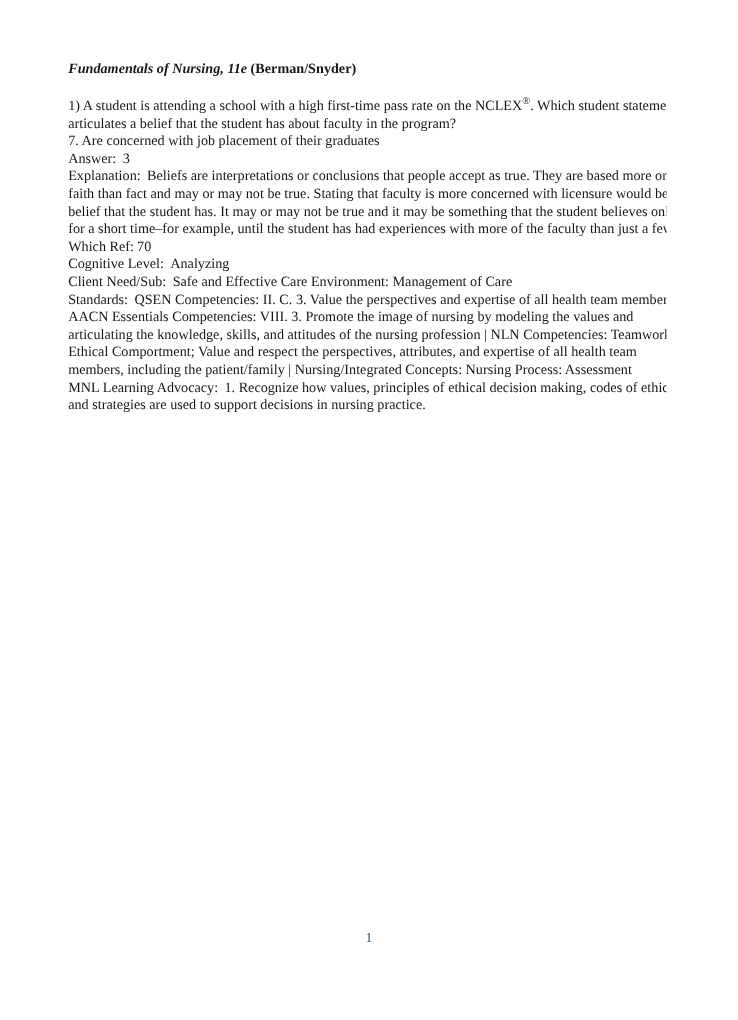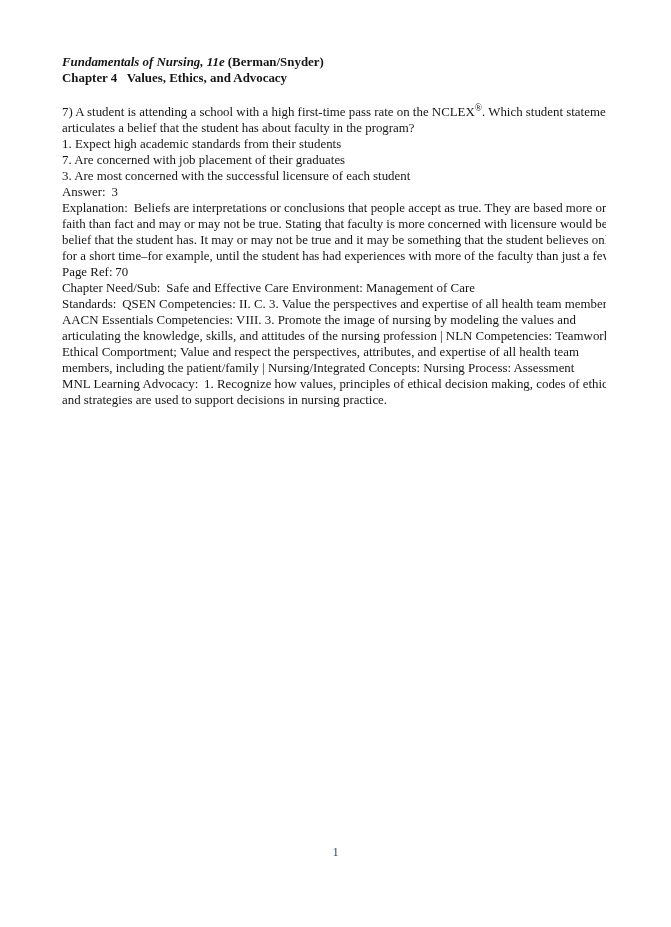--- a/index.html
+++ b/index.html
@@ -49,38 +49,36 @@
   }
 </style>
 </head>
 <body>
 
 <div class="page">
   <div class="content">
 
     <div class="doc-header">
       <p class="para"><span class="italic">Fundamentals of Nursing, 11e</span><span> (Berman/Snyder)</span></p>
-      <p class="para">Chapter 4   Values, Ethics, and Advocacy</p>
     </div>
 
     <div class="question-block">
-      <p class="para"><span>7) A student is attending a school with a high first-time pass rate on the NCLEX</span><sup class="reg">®</sup><span>. Which student statement articulates a belief that the student has about faculty in the program?</span></p>
+      <p class="para"><span>1) A student is attending a school with a high first-time pass rate on the NCLEX</span><sup class="reg">®</sup><span>. Which student statement articulates a belief that the student has about faculty in the program?</span></p>
 
-      <p class="para">1. Expect high academic standards from their students</p>
       <p class="para">7. Are concerned with job placement of their graduates</p>
-      <p class="para">3. Are most concerned with the successful licensure of each student</p>
 
       <p class="para"><span class="meta-label">Answer:</span><span class="meta-val">3</span></p>
 
       <p class="para"><span class="meta-label">Explanation:</span><span class="meta-val">Beliefs are interpretations or conclusions that people accept as true. They are based more on faith than fact and may or may not be true. Stating that faculty is more concerned with licensure would be a belief that the student has. It may or may not be true and it may be something that the student believes only for a short time–for example, until the student has had experiences with more of the faculty than just a few.</span></p>
 
-      <p class="para"><span class="meta-label">Page Ref:</span><span class="meta-val-sm">70</span></p>
+      <p class="para"><span class="meta-label">Which Ref:</span><span class="meta-val-sm">70</span></p>
 
+      <p class="para"><span class="meta-label">Cognitive Level:</span><span class="meta-val">Analyzing</span></p>
 
-      <p class="para"><span class="meta-label">Chapter Need/Sub:</span><span class="meta-val">Safe and Effective Care Environment: Management of Care</span></p>
+      <p class="para"><span class="meta-label">Client Need/Sub:</span><span class="meta-val">Safe and Effective Care Environment: Management of Care</span></p>
 
       <p class="para"><span class="meta-label">Standards:</span><span class="meta-val">QSEN Competencies: II. C. 3. Value the perspectives and expertise of all health team members | AACN Essentials Competencies: VIII. 3. Promote the image of nursing by modeling the values and articulating the knowledge, skills, and attitudes of the nursing profession | NLN Competencies: Teamwork; Ethical Comportment; Value and respect the perspectives, attributes, and expertise of all health team members, including the patient/family | Nursing/Integrated Concepts: Nursing Process: Assessment</span></p>
 
 
       <p class="para"><span class="meta-label">MNL Learning Advocacy:</span><span class="meta-val">1. Recognize how values, principles of ethical decision making, codes of ethics, and strategies are used to support decisions in nursing practice.</span></p>
     </div>
 
   </div>
 
   <div class="footer">1</div>

